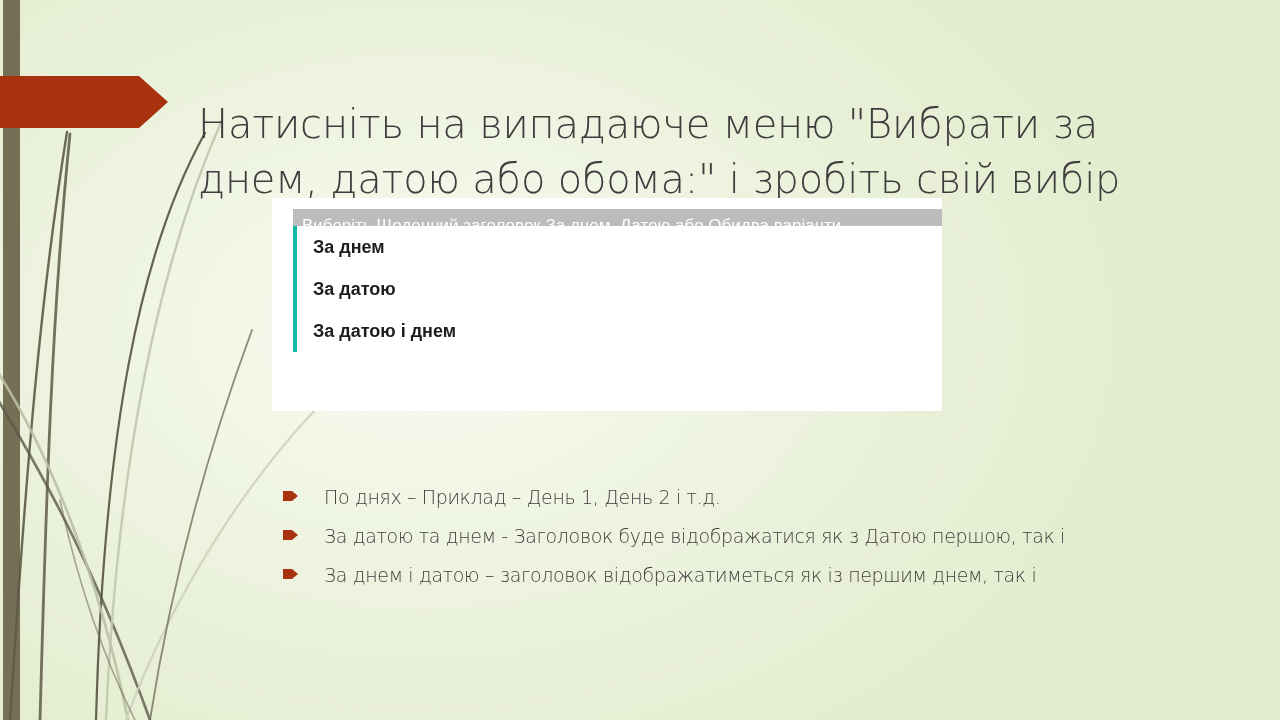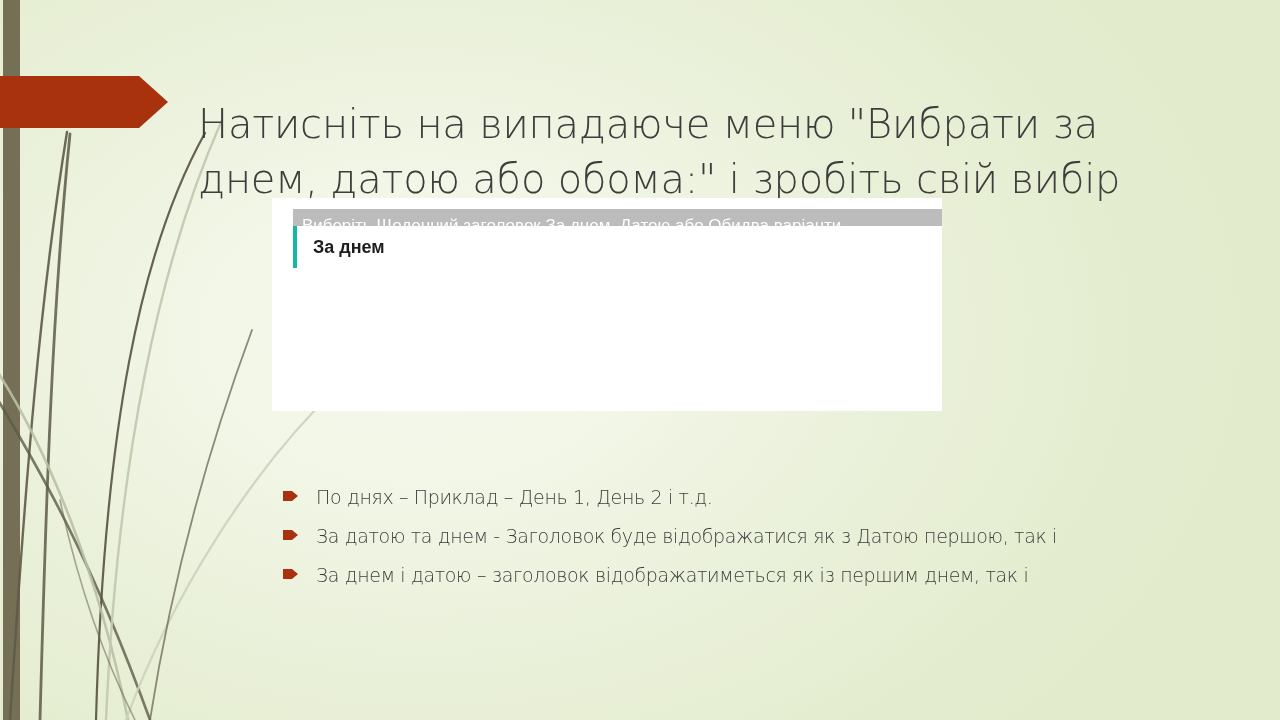--- a/index.html
+++ b/index.html
@@ -135,20 +135,21 @@
   }
   .bullet-text {
     display: block;
     color: #3d3d3d;
     font-family: "DejaVu Sans", sans-serif;
     font-size: 19px;
     font-weight: 300;
     line-height: 39px;
     letter-spacing: -0.35px;
     white-space: nowrap;
+    margin-left: 8px;
   }
 </style>
 </head>
 <body>
 
 <div id="slide">
 
   <div id="left-band"></div>
 
   <svg id="grass" viewBox="0 0 340 720" preserveAspectRatio="none">
@@ -170,20 +171,22 @@
   </svg>
 
   <h1 id="slide-title">Натисніть на випадаюче меню "Вибрати за
 днем, датою або обома:" і зробіть свій вибір</h1>
 
   <div id="shot-panel">
     <div id="shot-inner">
       <div id="shot-header">Виберіть Щоденний заголовок За днем, Датою або Обидва варіанти</div>
       <ul id="shot-list">
         <li>За днем</li>
+        <li>За датою</li>
+        <li>За датою і днем</li>
       </ul>
     </div>
   </div>
 
   <div id="bullets">
 
     <div class="bullet-row">
       <svg class="bullet-marker" viewBox="0 0 15 10" preserveAspectRatio="none">
         <polygon points="0,0 9,0 15,5 9,10 0,10" fill="#a8320d"></polygon>
       </svg>

